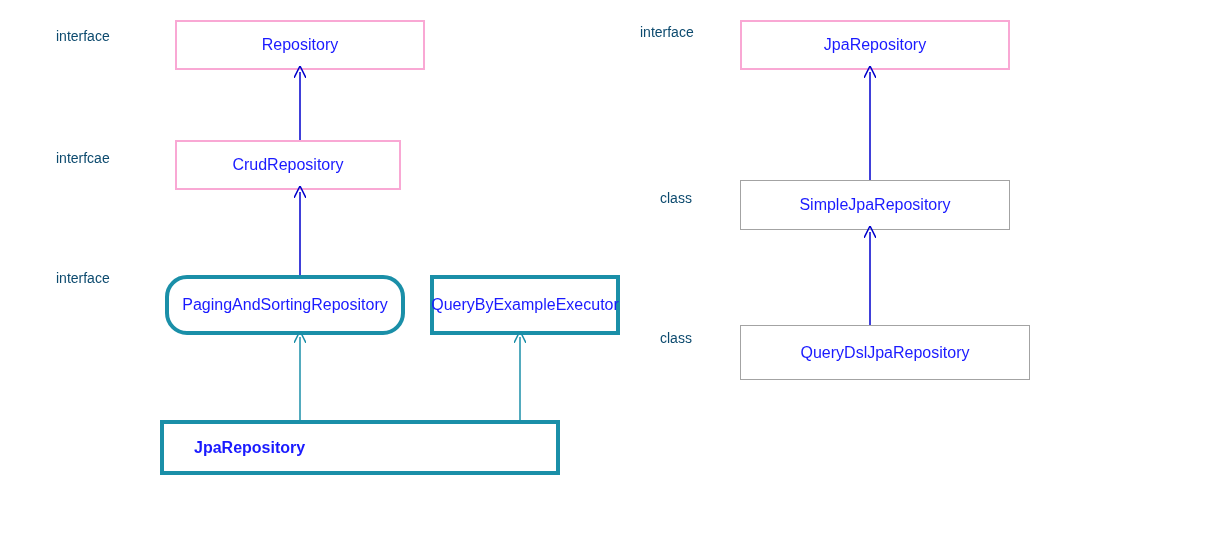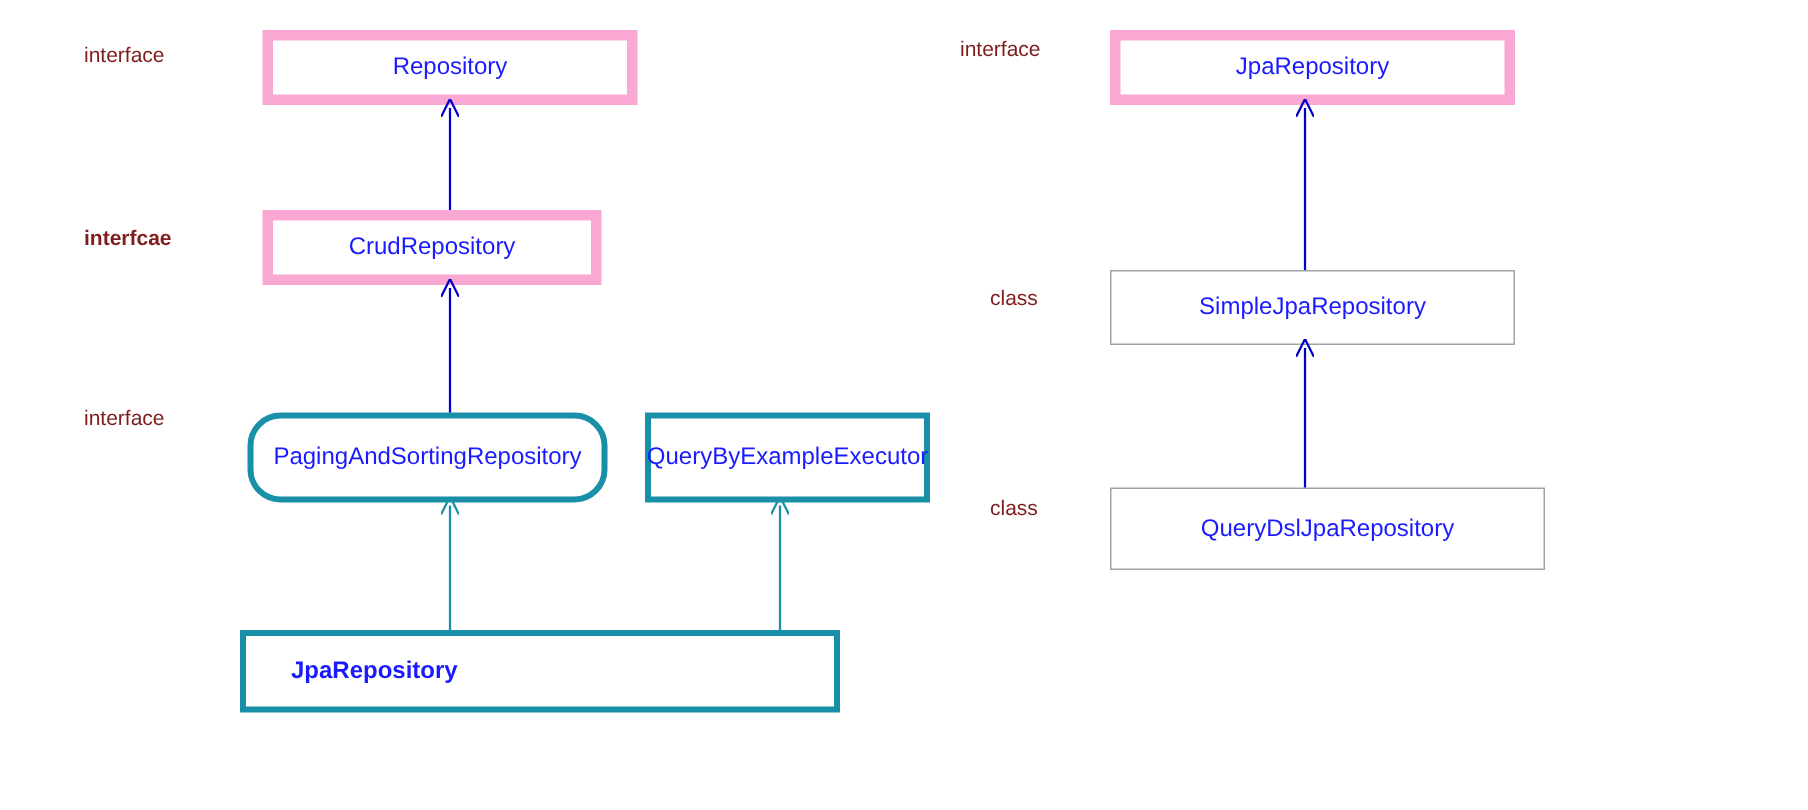--- a/index.html
+++ b/index.html
@@ -13,41 +13,41 @@
     }
     .box {
       position: absolute;
       display: flex;
       align-items: center;
       justify-content: center;
       background: #fff;
       font-size: 16px;
       color: #1a1aff;
     }
-    .darkblue-border { border: 7px solid #f9a8d4; }
+    .darkblue-border { border: 2px solid #f9a8d4; }
     .teal-border     { border: 4px solid #1a8fa8; }
     .yellow-border   { border: 1px solid #a3a3a3; }
     .label {
       position: absolute;
-      color: #7f1d1d;
+      color: #0c4a6e;
       font-size: 14px;
     }
     .bold { font-weight: 700; }
     svg.connectors {
       position: absolute;
       left: 0; top: 0;
       width: 1205px; height: 540px;
       pointer-events: none;
     }
   </style>
 </head>
 <body>
 
 <div class="label" style="left:56px;  top:28px;">interface</div>
-<div class="label" style="left:56px;  top:150px;font-weight:bold;">interfcae</div>
+<div class="label" style="left:56px;  top:150px;">interfcae</div>
 <div class="label" style="left:56px;  top:270px;">interface</div>
 <div class="label" style="left:640px; top:24px;">interface</div>
 <div class="label" style="left:660px; top:190px;">class</div>
 <div class="label" style="left:660px; top:330px;">class</div>
 
 <div class="box darkblue-border" style="left:175px; top:20px;  width:250px; height:50px;">Repository</div>
 <div class="box darkblue-border" style="left:175px; top:140px; width:226px; height:50px;">CrudRepository</div>
 <div class="box teal-border" style="left:165px; top:275px; width:240px; height:60px;border-radius:22px;">PagingAndSortingRepository</div>
 <div class="box teal-border" style="left:430px; top:275px; width:190px; height:60px;">QueryByExampleExecutor</div>
 <div class="box teal-border bold" style="left:160px; top:420px; width:400px; height:55px; justify-content:flex-start; padding-left:30px;">JpaRepository</div>

